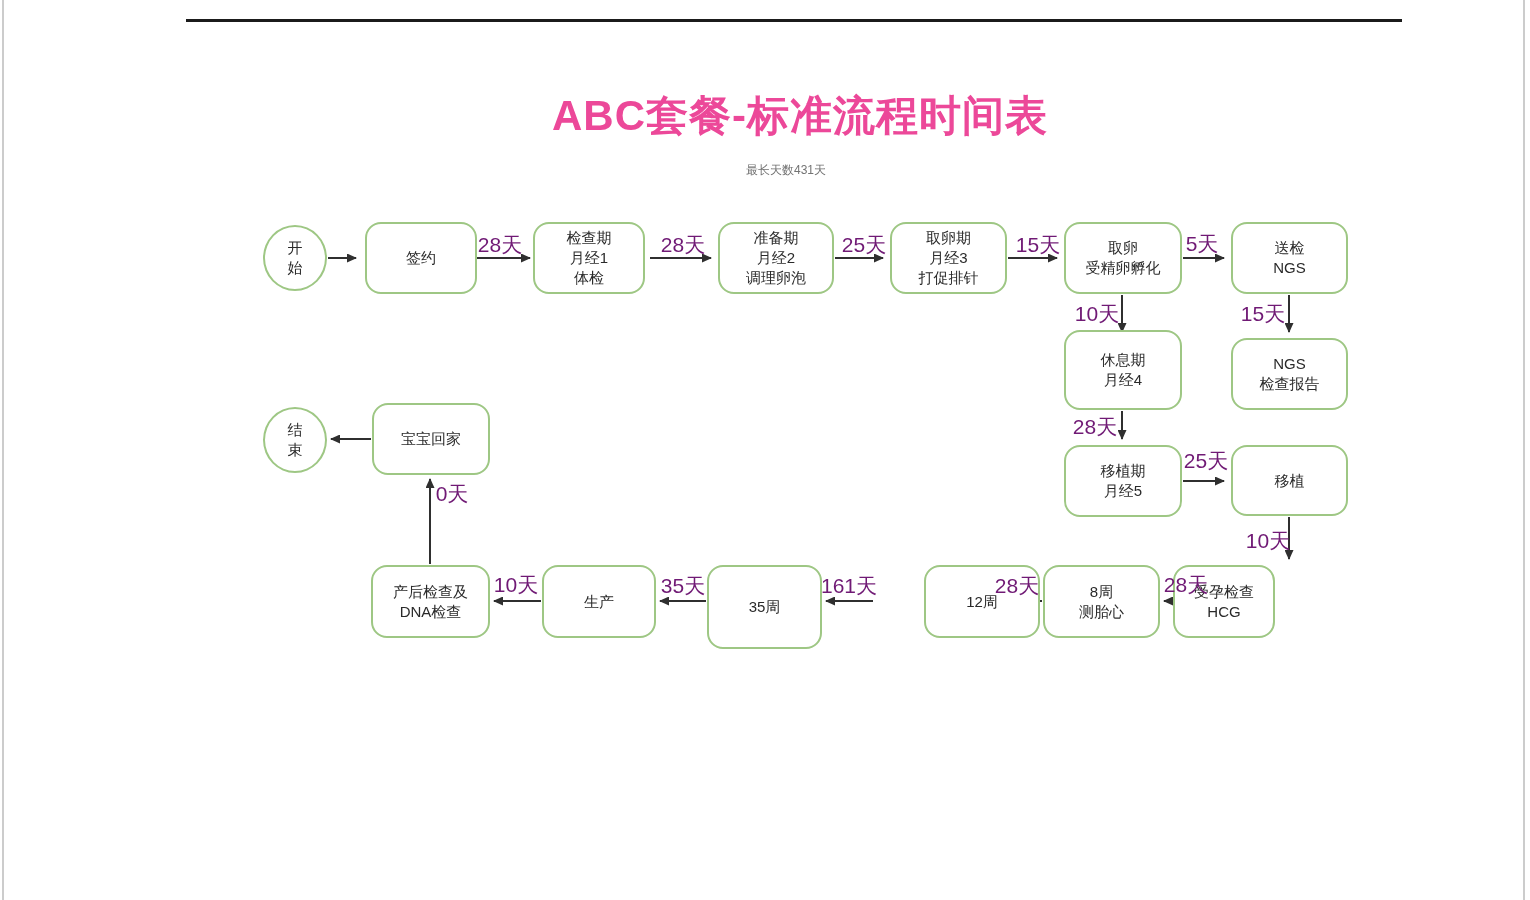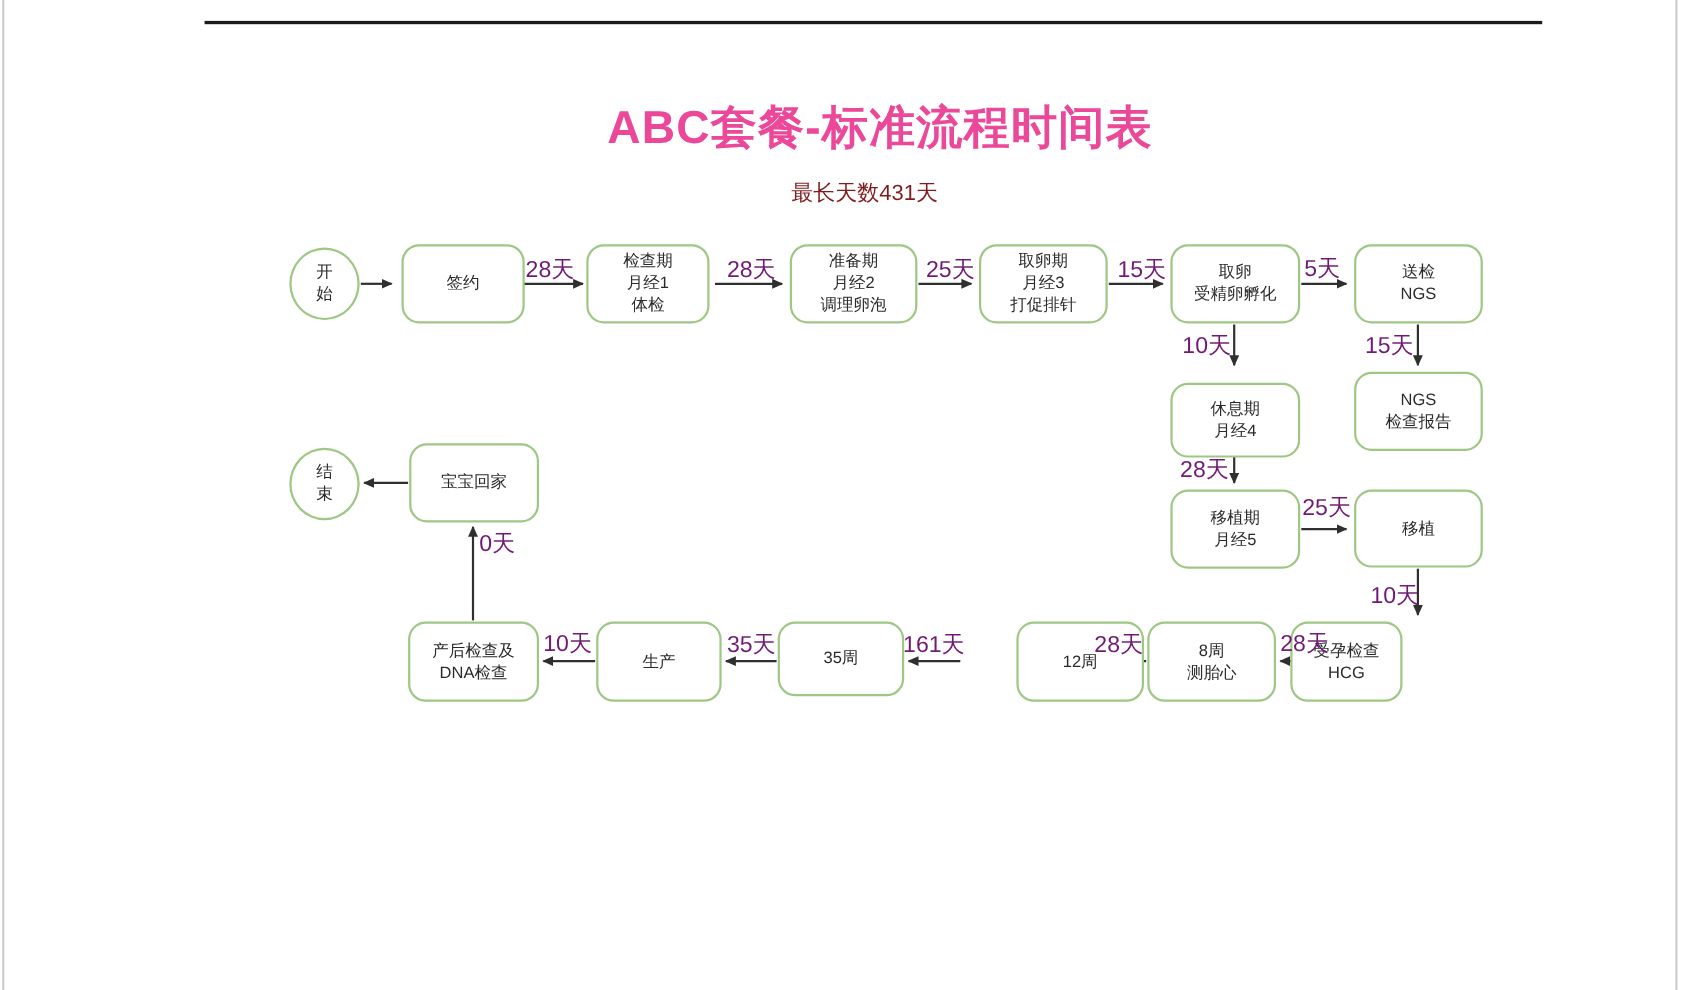--- a/index.html
+++ b/index.html
@@ -15,21 +15,21 @@
   .side-border.left{left:2px;}
   .side-border.right{left:1523px;}
   .top-rule{position:absolute;left:186px;top:19px;width:1216px;height:3px;background:#1b1b1b;}
   .title{
     position:absolute;left:800px;top:88px;transform:translateX(-50%);
     margin:0;font-size:42px;font-weight:700;color:#ec4899;
     white-space:nowrap;letter-spacing:1px;
   }
   .subtitle{
     position:absolute;left:786px;top:162px;transform:translateX(-50%);
-    font-size:20px;font-weight:400;color:#7f1d1d;white-space:nowrap;
+    font-size:12px;font-weight:400;color:#737373;white-space:nowrap;
   }
   .edges{position:absolute;left:0;top:0;}
   .node{
     position:absolute;
     box-sizing:border-box;
     border:2px solid #9ec784;
     border-radius:16px;
     background:#ffffff;
     display:flex;align-items:center;justify-content:center;
     text-align:center;
@@ -92,35 +92,35 @@
 月经2
 调理卵泡</div>
   <div class="node" style="left:890px;top:222px;width:117px;height:72px">取卵期
 月经3
 打促排针</div>
   <div class="node" style="left:1064px;top:222px;width:118px;height:72px">取卵
 受精卵孵化</div>
   <div class="node" style="left:1231px;top:222px;width:117px;height:72px">送检
 NGS</div>
 
-  <div class="node" style="left:1064px;top:348px;width:118px;height:68px">休息期
+  <div class="node" style="left:1064px;top:330px;width:118px;height:80px">休息期
 月经4</div>
   <div class="node" style="left:1231px;top:338px;width:117px;height:72px">NGS
 检查报告</div>
 
   <div class="node" style="left:1064px;top:445px;width:118px;height:72px">移植期
 月经5</div>
   <div class="node" style="left:1231px;top:445px;width:117px;height:71px">移植</div>
 
   <div class="node" style="left:1173px;top:565px;width:102px;height:73px">受孕检查
 HCG</div>
   <div class="node" style="left:1043px;top:565px;width:117px;height:73px">8周
 测胎心</div>
   <div class="node" style="left:924px;top:565px;width:116px;height:73px">12周</div>
-  <div class="node" style="left:707px;top:565px;width:115px;height:68px">35周</div>
+  <div class="node" style="left:707px;top:565px;width:115px;height:84px">35周</div>
   <div class="node" style="left:542px;top:565px;width:114px;height:73px">生产</div>
   <div class="node" style="left:371px;top:565px;width:119px;height:73px">产后检查及
 DNA检查</div>
 
   <div class="node" style="left:372px;top:403px;width:118px;height:72px">宝宝回家</div>
   <div class="node circle" style="left:263px;top:407px;width:64px;height:66px">结
 束</div>
 
   <span class="elabel" style="left:500px;top:245px">28天</span>
   <span class="elabel" style="left:683px;top:245px">28天</span>

